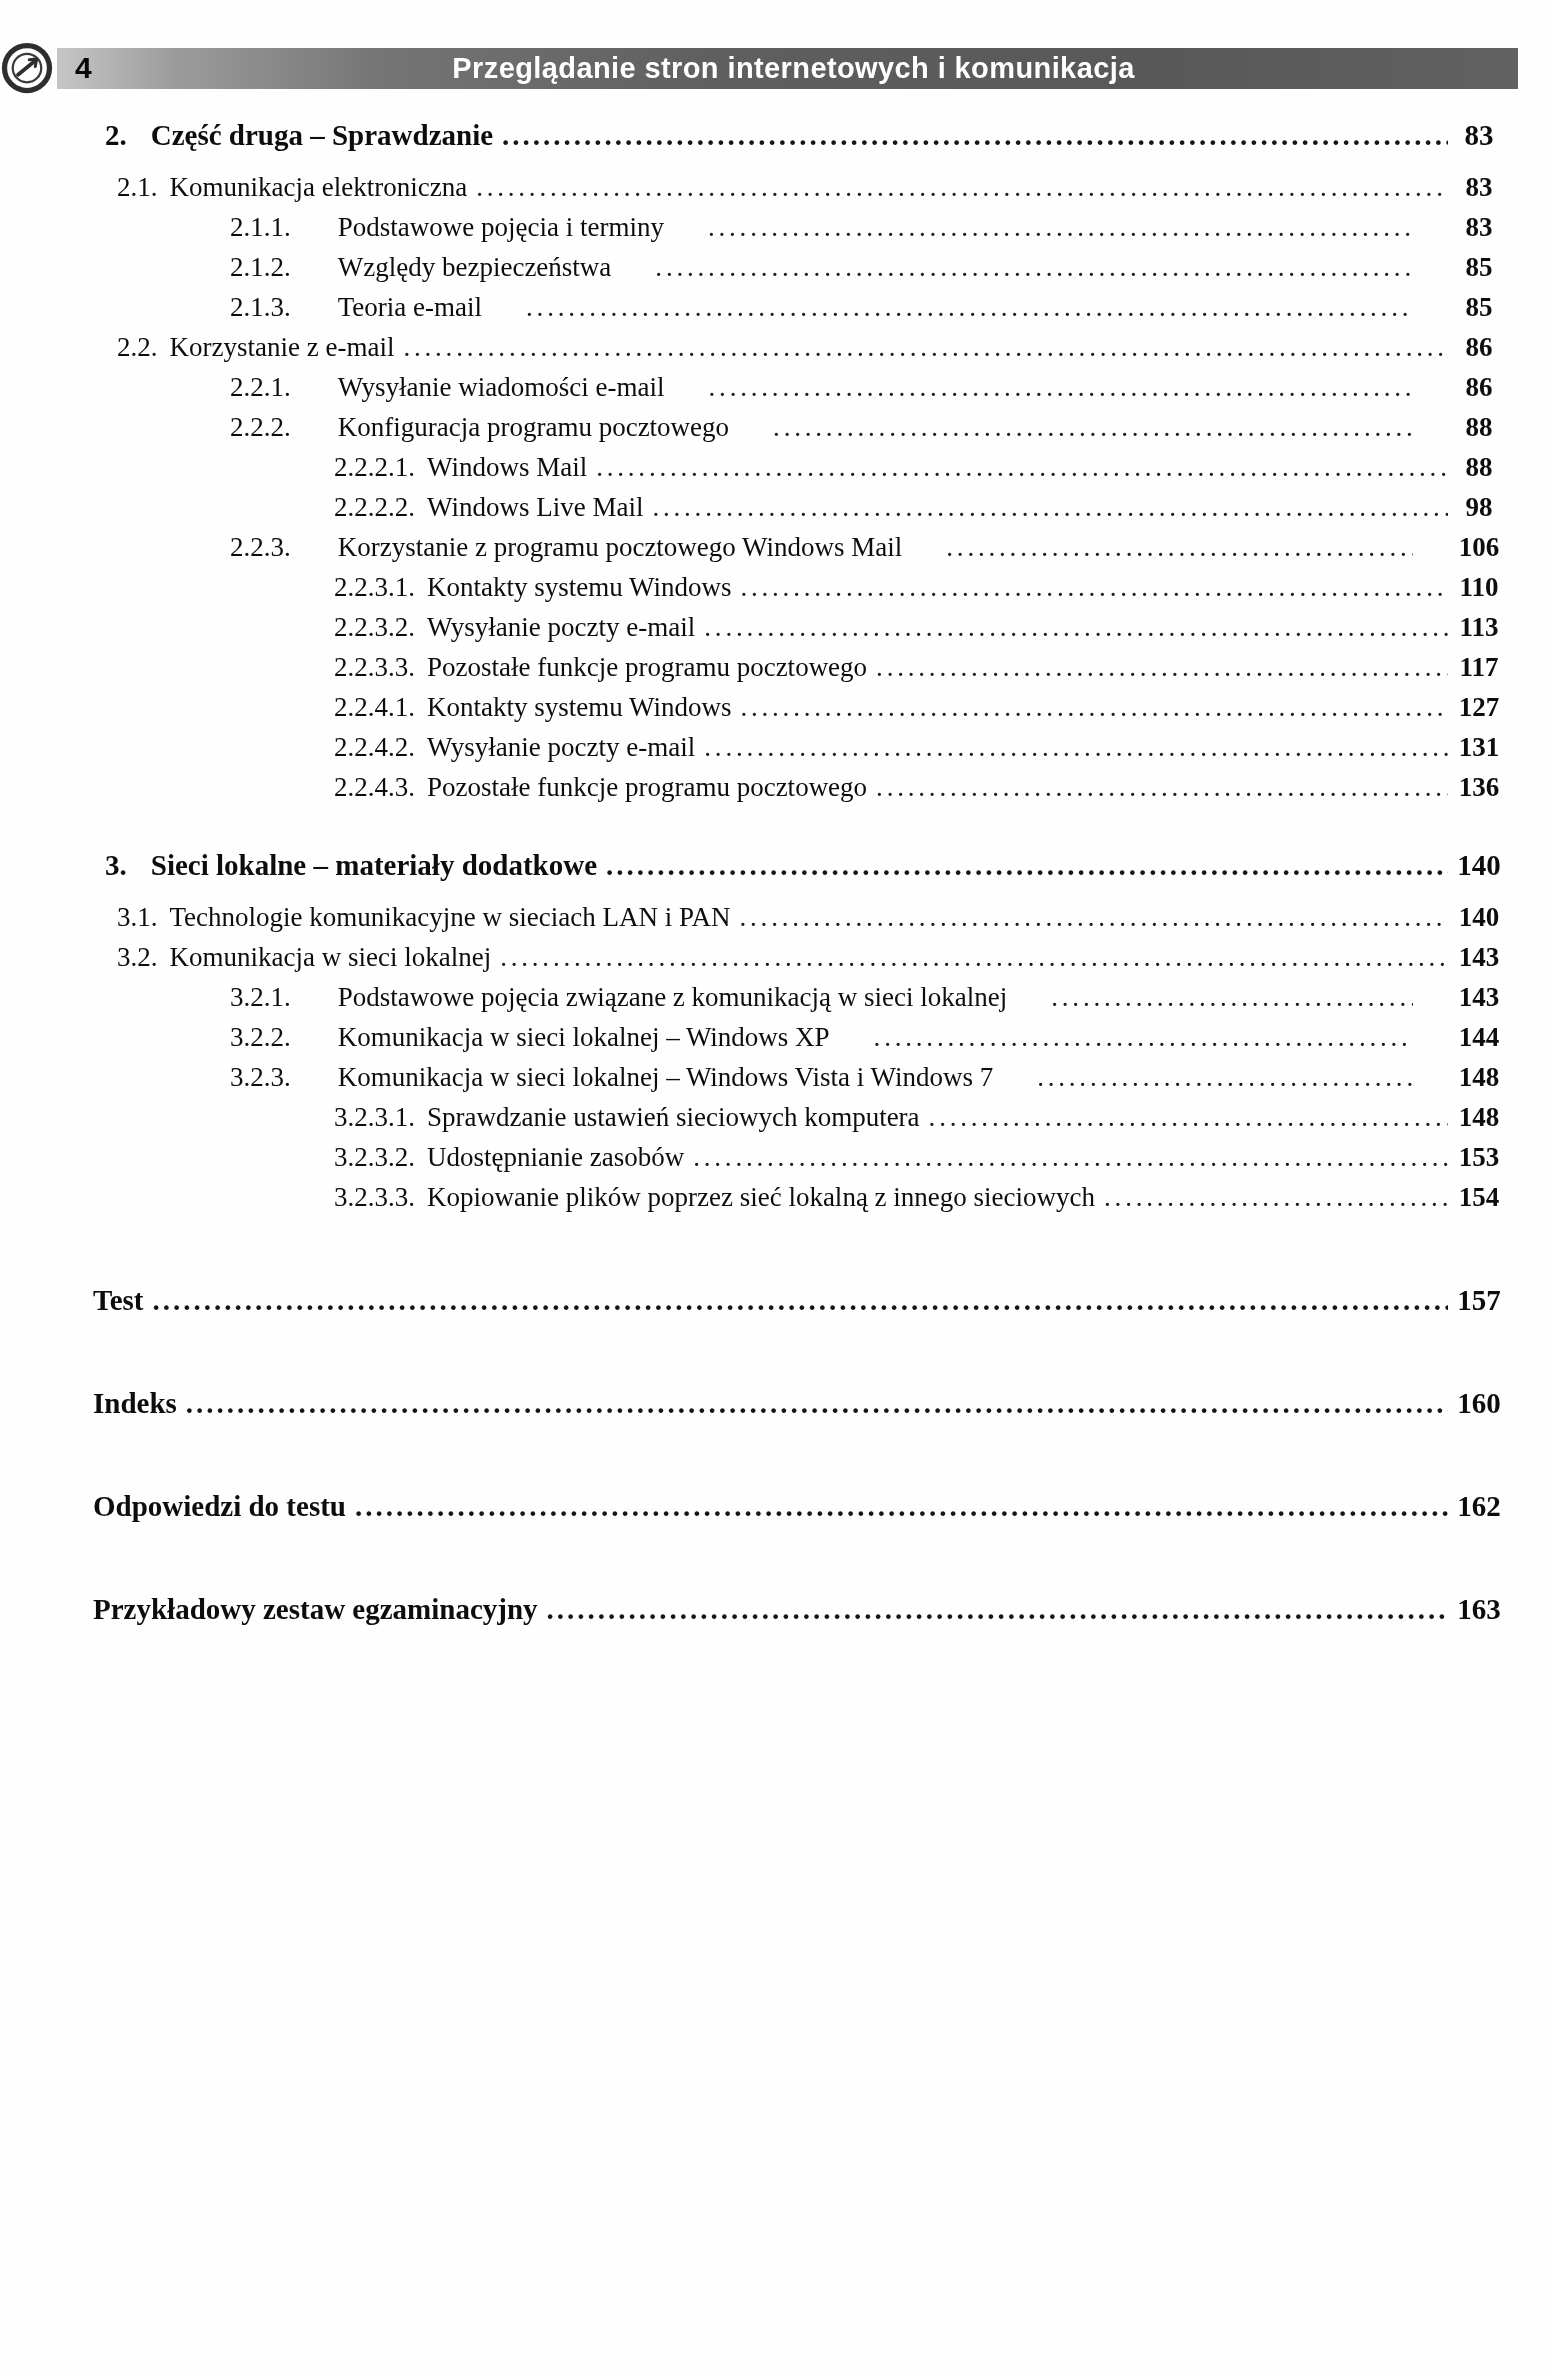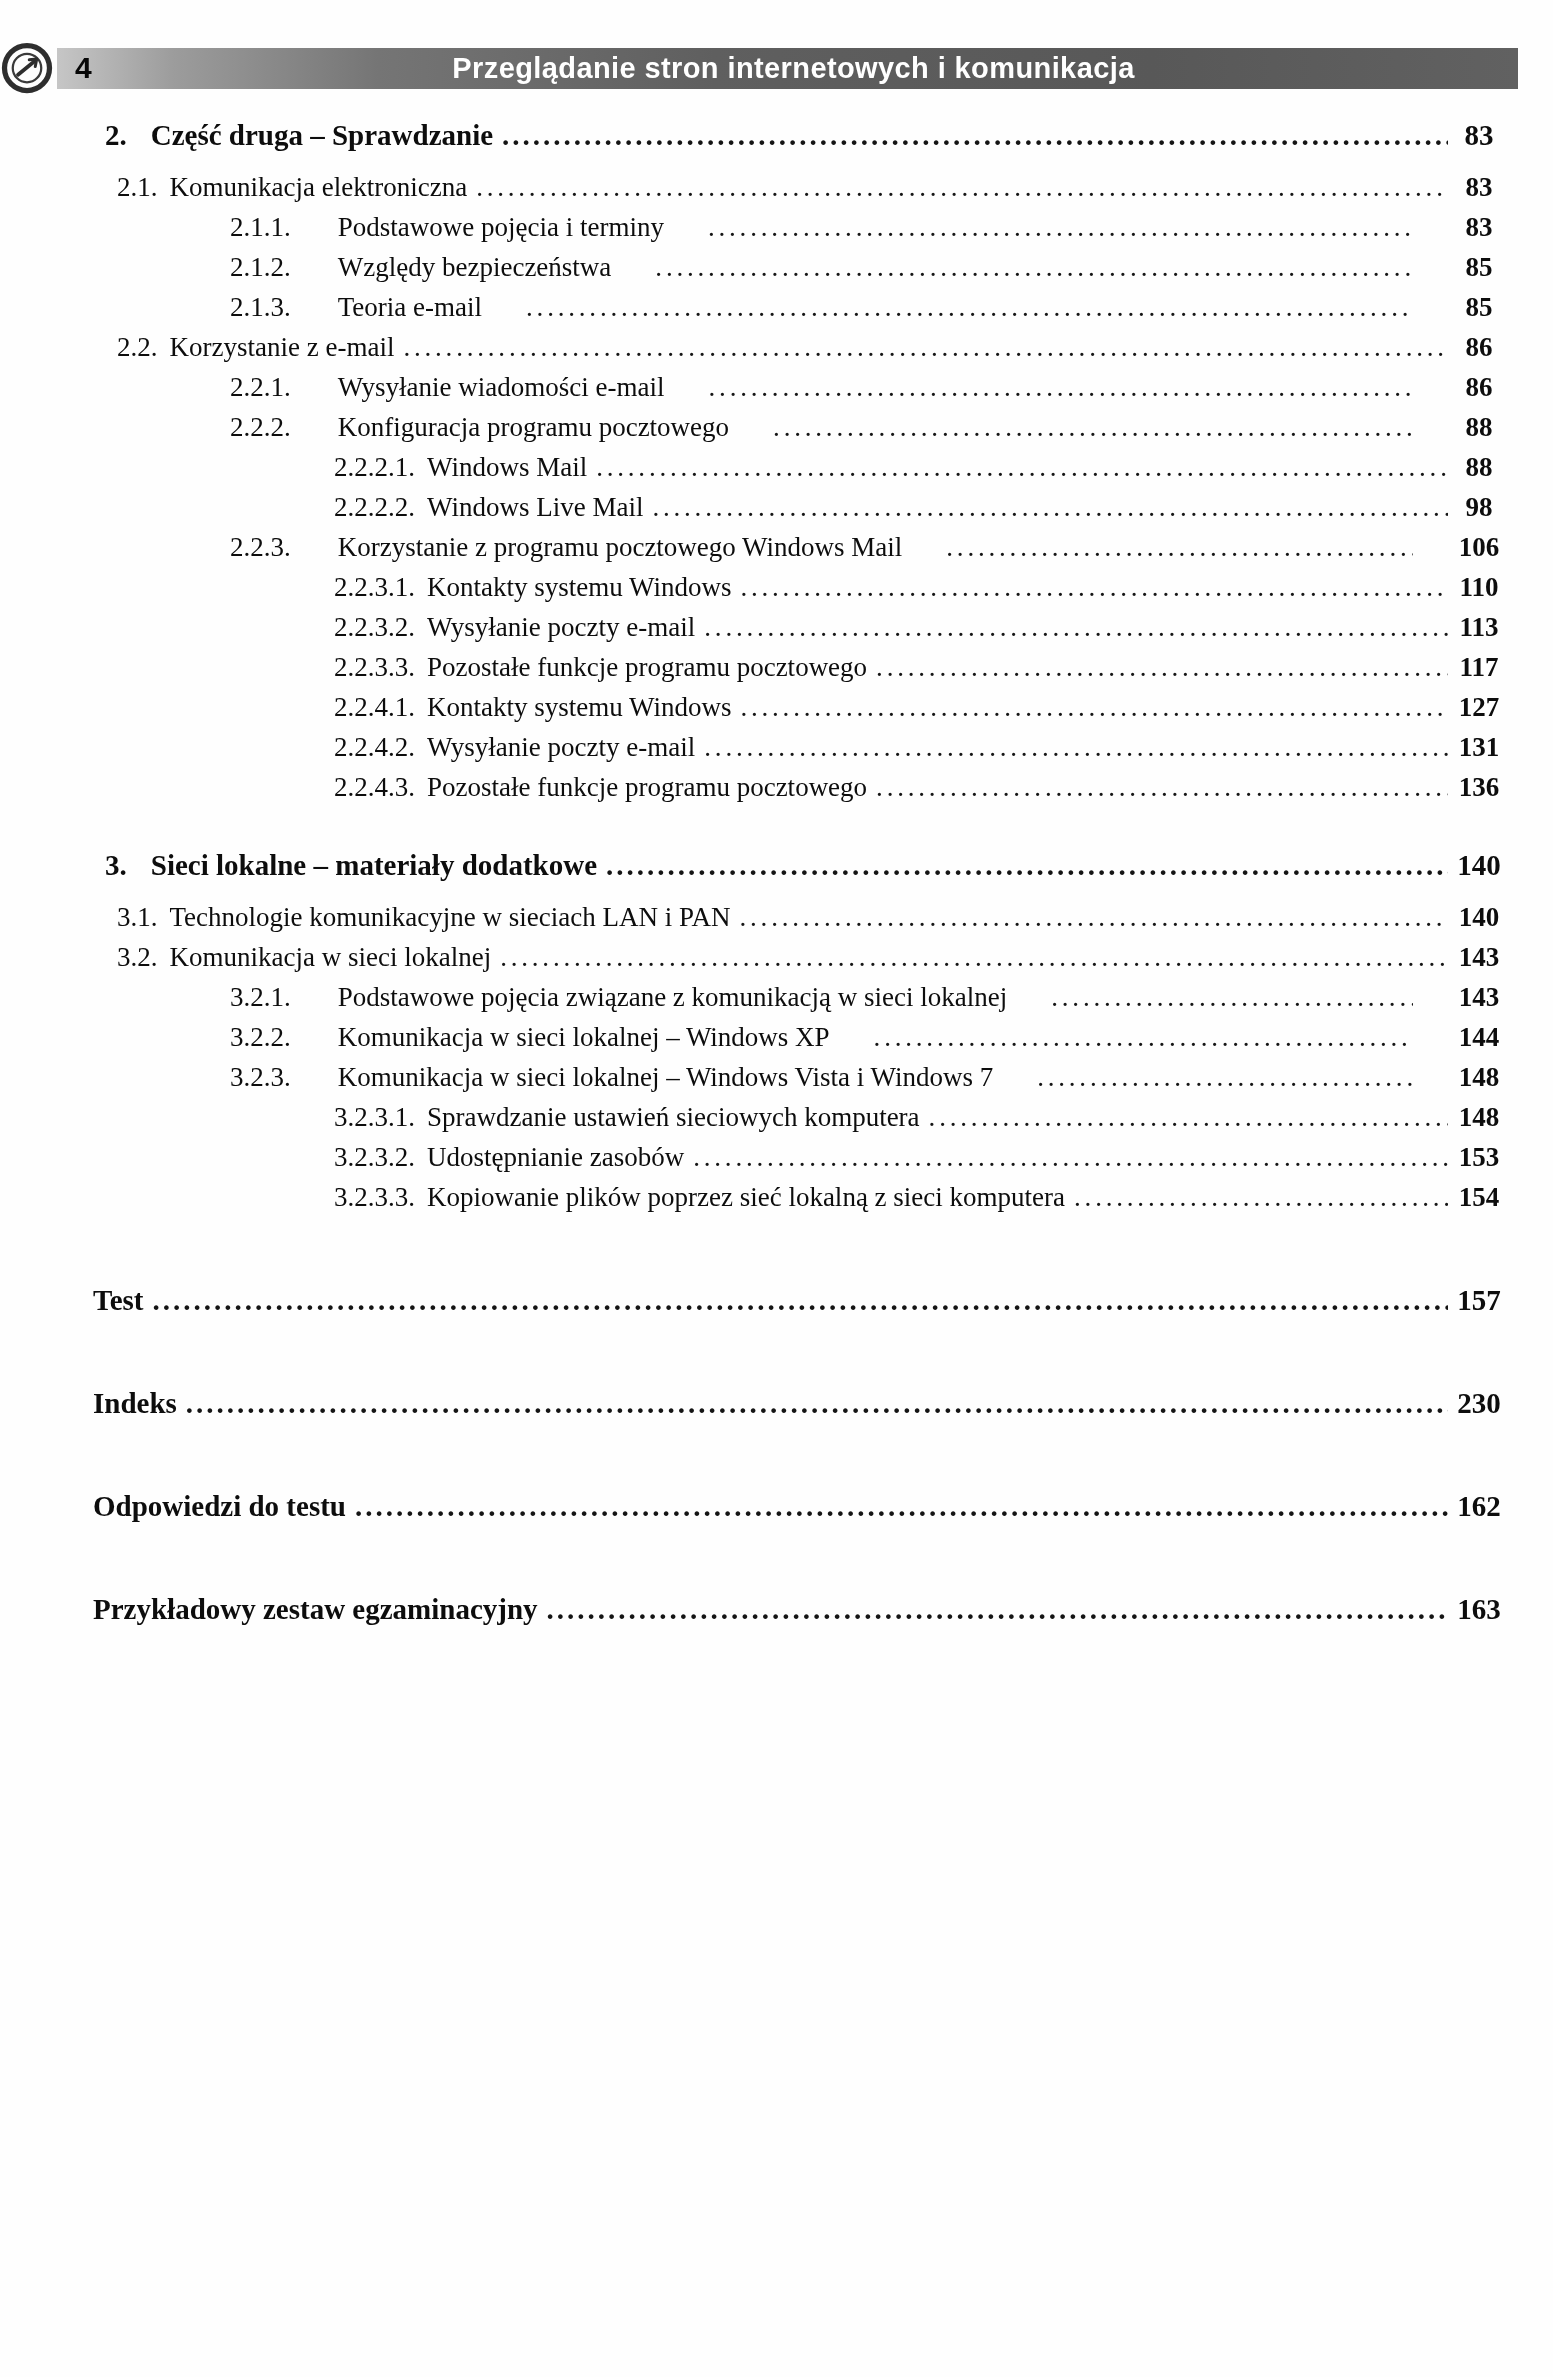--- a/index.html
+++ b/index.html
@@ -282,37 +282,37 @@
 
       <div class="toc-row level-4">
         <span class="toc-num">3.2.3.2.</span>
         <span class="toc-title">Udostępnianie zasobów</span>
         <span class="toc-dots"></span>
         <span class="toc-page">153</span>
       </div>
 
       <div class="toc-row level-4">
         <span class="toc-num">3.2.3.3.</span>
-        <span class="toc-title">Kopiowanie plików poprzez sieć lokalną z sieci komputera</span>
+        <span class="toc-title">Kopiowanie plików poprzez sieć lokalną z innego sieciowych</span>
         <span class="toc-dots"></span>
         <span class="toc-page">154</span>
       </div>
 
       <div class="toc-row level-0 bold gap-large">
 
         <span class="toc-title">Test</span>
         <span class="toc-dots"></span>
         <span class="toc-page">157</span>
       </div>
 
       <div class="toc-row level-0 bold gap-large">
 
         <span class="toc-title">Indeks</span>
         <span class="toc-dots"></span>
-        <span class="toc-page">230</span>
+        <span class="toc-page">160</span>
       </div>
 
       <div class="toc-row level-0 bold gap-large">
 
         <span class="toc-title">Odpowiedzi do testu</span>
         <span class="toc-dots"></span>
         <span class="toc-page">162</span>
       </div>
 
       <div class="toc-row level-0 bold gap-large">

